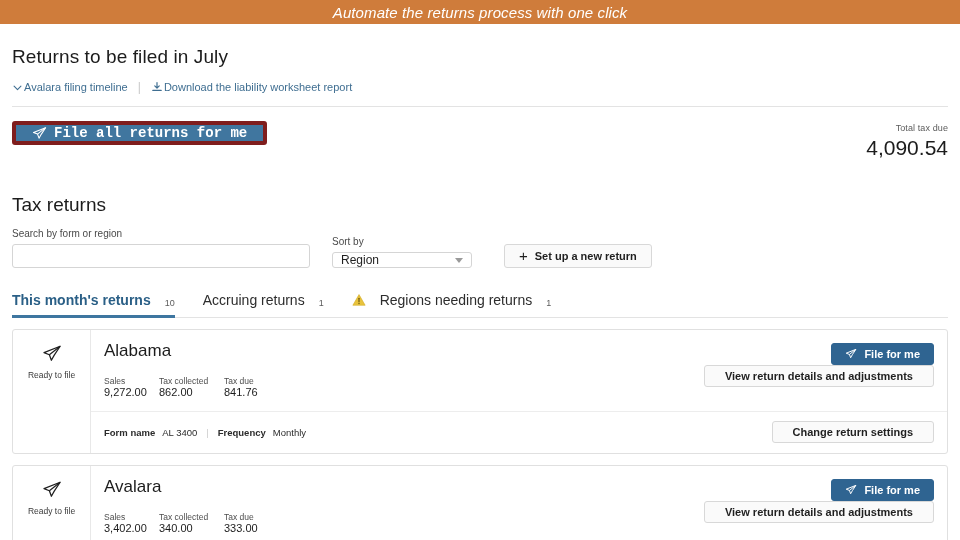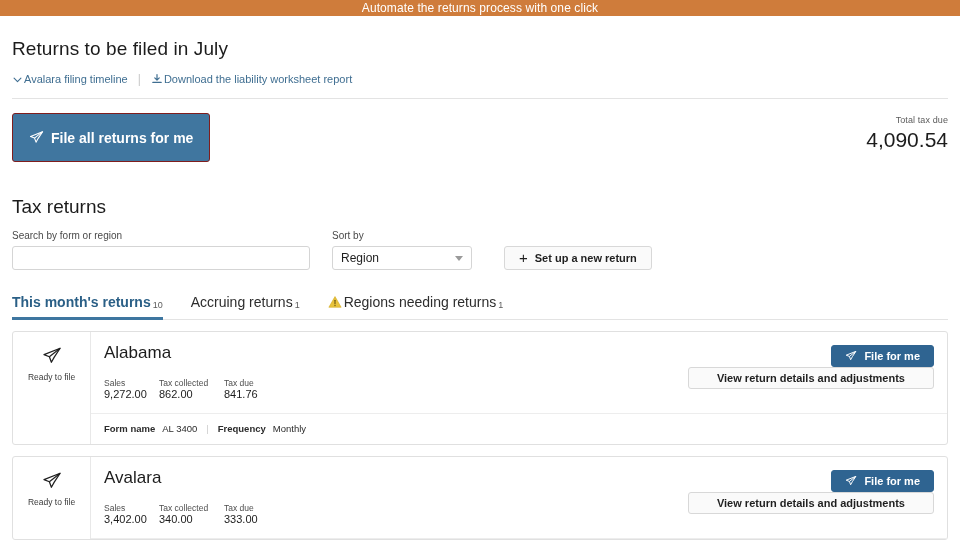--- a/index.html
+++ b/index.html
@@ -13,28 +13,29 @@
   body {
     font-family: "Liberation Sans", sans-serif;
     background: #ffffff;
     color: #1a1a1a;
     font-size: 13px;
     -webkit-font-smoothing: antialiased;
   }
 
   
   .promo-banner {
-    height: 16px;
+    height: 24px;
     background: #cf7c3b;
     color: #ffffff;
     display: flex;
     align-items: center;
     justify-content: center;
-    font-size: 12px;
+    font-size: 15px;
     letter-spacing: .1px;
+    font-style: italic;
   }
 
   
   .page {
     padding: 0 12px;
   }
 
   .page-title {
     font-size: 19px;
     font-weight: 400;
@@ -87,44 +88,45 @@
     display: inline-flex;
     align-items: center;
     justify-content: center;
     gap: 7px;
     white-space: nowrap;
   }
 
   .btn-primary-lg {
     background: #40769f;
     color: #ffffff;
-    border: 1px solid #7f1d1d;
+    border: 4px solid #7f1d1d;
     font-size: 14px;
     font-weight: 600;
     padding: 0 16px;
-    height: 49px;
+    height: 24px;
+    font-family: Liberation Mono, monospace;
   }
 
   .btn-primary-sm {
     background: #2f6491;
     color: #ffffff;
     border: 1px solid #2f6491;
     font-size: 11px;
     font-weight: 600;
     padding: 0 13px;
     height: 22px;
   }
 
   .btn-secondary {
     background: #fafafa;
     color: #1f1f1f;
     border: 1px solid #d8d8d8;
     font-size: 11px;
     font-weight: 600;
-    padding: 0 28px;
+    padding: 0 20px;
     height: 22px;
   }
 
   .total-block {
     text-align: right;
     padding-top: 2px;
   }
   .total-label {
     font-size: 9px;
     color: #5c5c5c;
@@ -170,21 +172,21 @@
     color: #1f1f1f;
     outline: none;
   }
 
   .sort-group {
     width: 140px;
     margin-left: 22px;
   }
   .select-box {
     width: 100%;
-    height: 24px;
+    height: 16px;
     border: 1px solid #d5d5d5;
     border-radius: 3px;
     background: #fff;
     display: flex;
     align-items: center;
     justify-content: space-between;
     padding: 0 8px;
     font-size: 12px;
     color: #1f1f1f;
     cursor: pointer;
@@ -217,21 +219,21 @@
   
   .tabs {
     display: flex;
     align-items: flex-end;
     margin-top: 24px;
     border-bottom: 1px solid #e3e3e3;
   }
   .tab {
     display: flex;
     align-items: center;
-    gap: 2px;
+    gap: 14px;
     padding: 0 0 9px 0;
     margin-right: 28px;
     cursor: pointer;
     font-size: 14px;
     color: #2d2d2d;
     position: relative;
   }
   .tab.active {
     color: #2a5f86;
     font-weight: 700;
@@ -491,20 +493,23 @@
 
       <div class="card-footer">
         <div class="meta">
           <span class="meta-key">Form name</span>
           <span class="meta-val">AL 3400</span>
           <span class="meta-sep">|</span>
           <span class="meta-key">Frequency</span>
           <span class="meta-val">Monthly</span>
         </div>
 
+        <button class="btn btn-secondary">
+          <span>Change return settings</span>
+        </button>
       </div>
     </div>
   </div>
 
   <div class="card">
 
     <div class="card-status">
       <span class="ico">
         <svg width="20" height="20" viewBox="0 0 16 16">
             <path d="M14.5 1.8L1.6 6.9l4.3 1.7 1.6 4.4 2.3-4.1 4.7-7.1z" fill="none" stroke="#1f1f1f" stroke-width="1" stroke-linejoin="round"></path>

